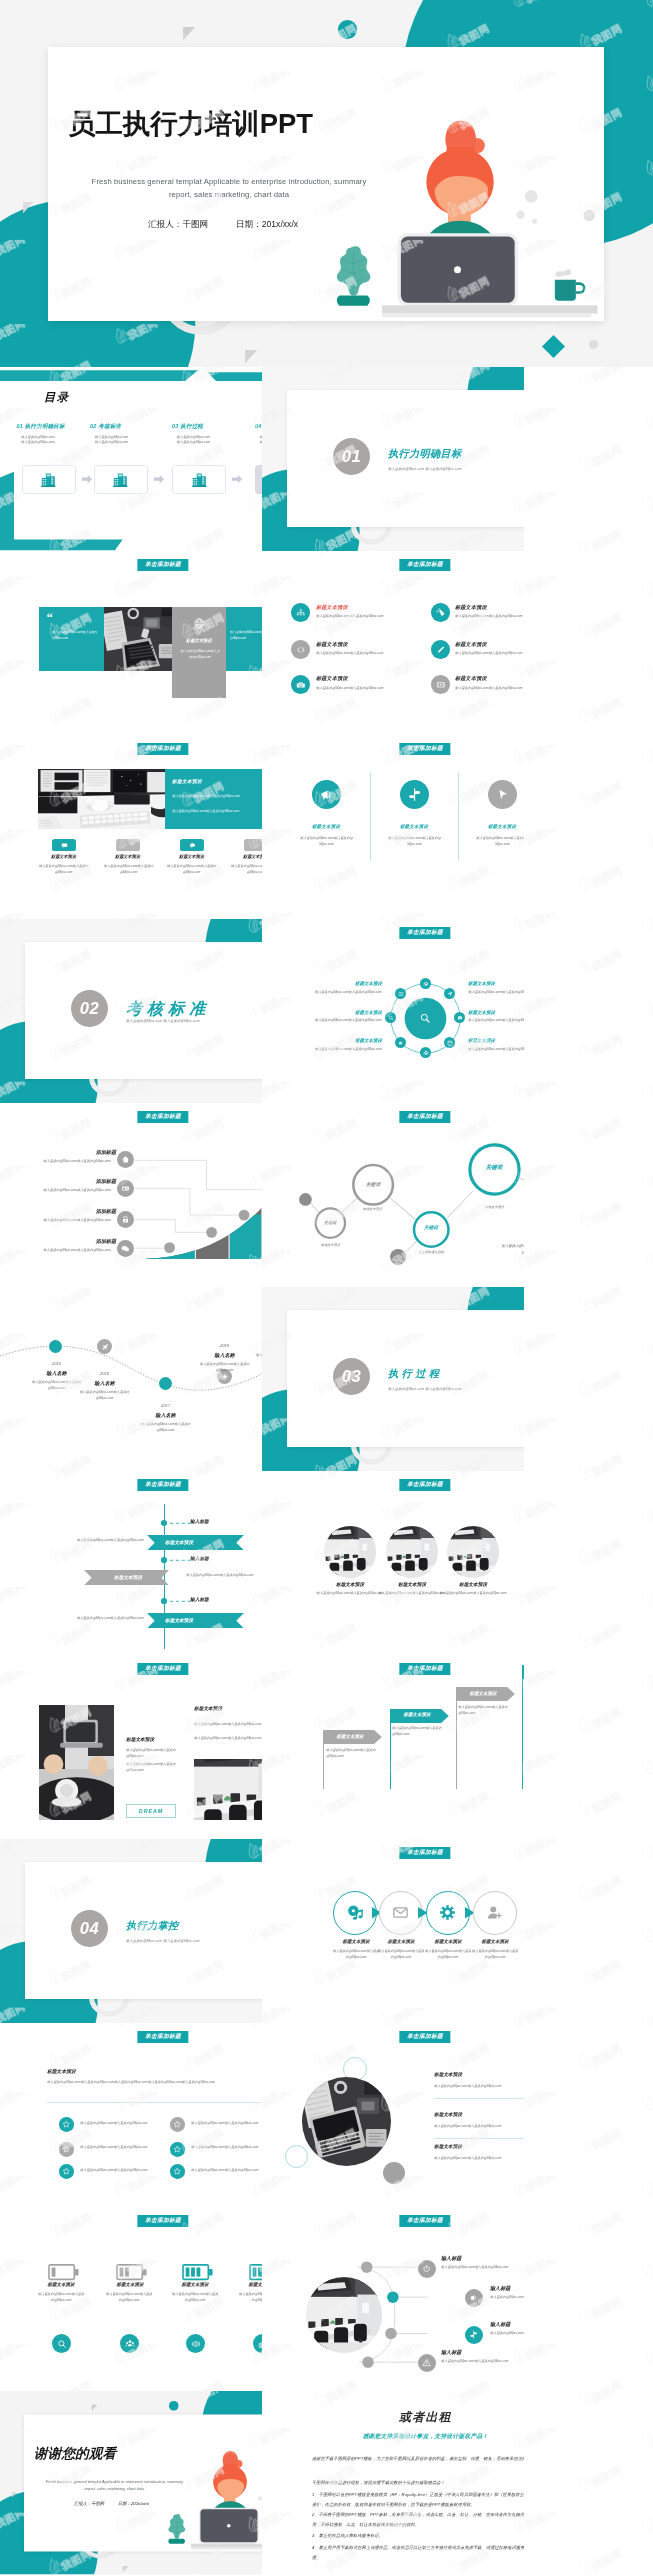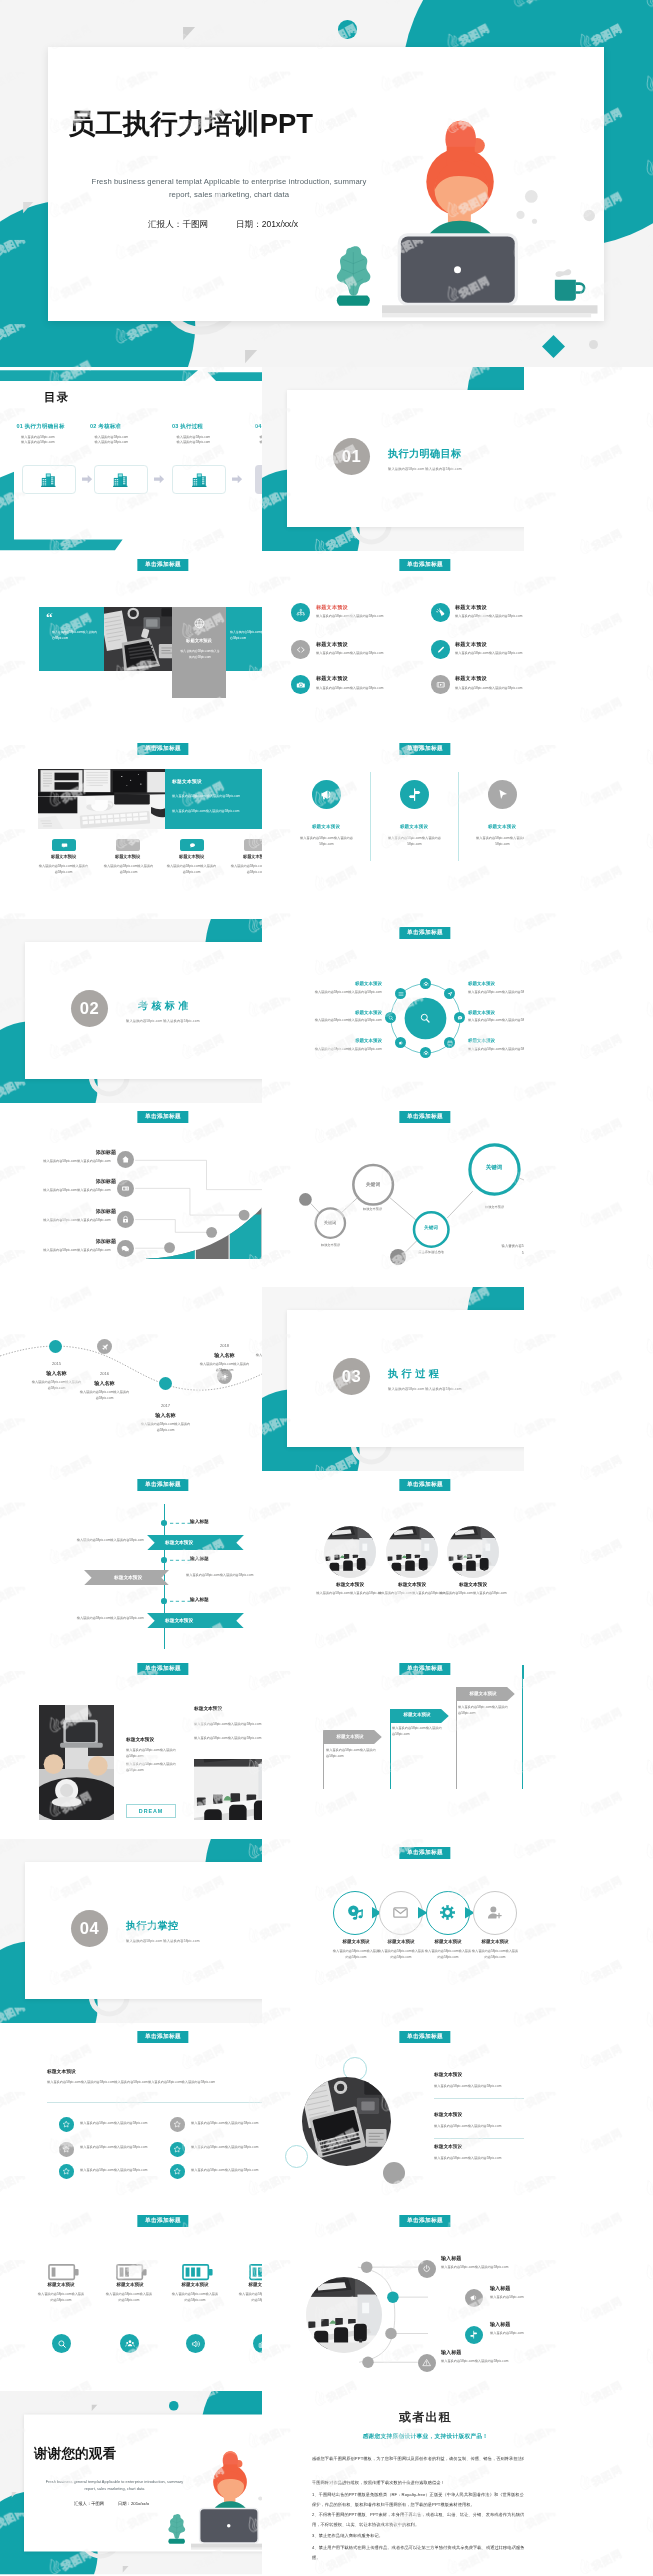--- a/index.html
+++ b/index.html
@@ -4,21 +4,21 @@
 <style>
 
 *{margin:0;padding:0;box-sizing:border-box;}
 html{background:#fff;}
 body{width:653px;font-family:"Liberation Sans",sans-serif;background:#fff;color:#444;
  -webkit-font-smoothing:antialiased;}
 .page{width:653px;position:relative;}
 .row{width:653px;display:flex;}
 .slide{position:relative;overflow:hidden;background:#fff;flex:none;}
 .s-full{width:653px;height:367px;}
-.s-half{width:262px;height:184px;}
+.s-half{width:262px;height:184px;font-style:italic;}
 .abs{position:absolute;}
 .hdr{position:absolute;left:163px;transform:translateX(-50%);top:8.3px;background:#13a4ab;color:#fff;
  font-size:5.7px;font-weight:700;padding:1.9px 7.7px 2.6px;letter-spacing:0.3px;white-space:nowrap;line-height:1.2;}
 .ctr{text-align:center;}
 .bd{font-size:3.2px;line-height:1.85;color:#70706f;}
 
 .wmlayer{position:absolute;left:0;top:0;pointer-events:none;z-index:60;}
 
 .slide.s-half.endwrap{height:188px;overflow:hidden;}
 .endwrap > .slide.s-full{transform:scale(.5);transform-origin:0 0;}
@@ -478,21 +478,21 @@
   <div class="abs" style="inset:0;background:#f6f6f6;"></div>
   <svg class="abs" width="327" height="184" style="left:0;top:0;" viewBox="0 0 512 288">
     <circle cx="462" cy="50" r="141" fill="#13a4ab"></circle>
     <circle cx="51" cy="262" r="102" fill="#13a4ab"></circle>
     <circle cx="171" cy="246" r="28" fill="none" stroke="#ededed" stroke-width="8"></circle>
   </svg>
   <div class="abs" style="left:25px;top:23px;width:277px;height:137px;background:#fff;box-shadow:0 1.3px 4.5px rgba(0,0,0,.09);"></div>
   <div class="abs ctr" style="left:71px;top:71px;width:37px;height:37px;border-radius:50%;background:#a9a6a3;color:#fff;font-size:16.6px;font-weight:700;line-height:38px;letter-spacing:0.6px;">
     <span>02</span>
   </div>
-  <div class="abs" style="left:126px;top:80px;font-size:10px;font-weight:700;color:#13a4ab;letter-spacing:0.3px;margin-left:12px;">考 核 标 准</div>
+  <div class="abs" style="left:126px;top:80px;font-size:16px;font-weight:700;color:#13a4ab;letter-spacing:0.3px;">考 核 标 准</div>
   <div class="abs" style="left:126px;top:100px;font-size:3.3px;color:#7c7c7c;letter-spacing:0.1px;">输入替换内容58pic.com  输入替换内容58pic.com</div>
 </div>
       <div class="slide s-half">
 <div class="hdr">单击添加标题</div>
 <svg class="abs" width="77" height="77" style="left:125px;top:61px;" viewBox="0 0 120 120">
       <circle cx="60" cy="60" r="54" fill="none" stroke="#1aa8ad" stroke-width="1"></circle>
       <circle cx="60" cy="60" r="32.5" fill="#1aa8ad"></circle>
         </svg>
 <svg class="abs" style="left:157px;top:93px" width="12" height="12" viewBox="0 0 24 24">
           <circle cx="10.6" cy="10.6" r="6" fill="none" stroke="#fff" stroke-width="2"></circle>

